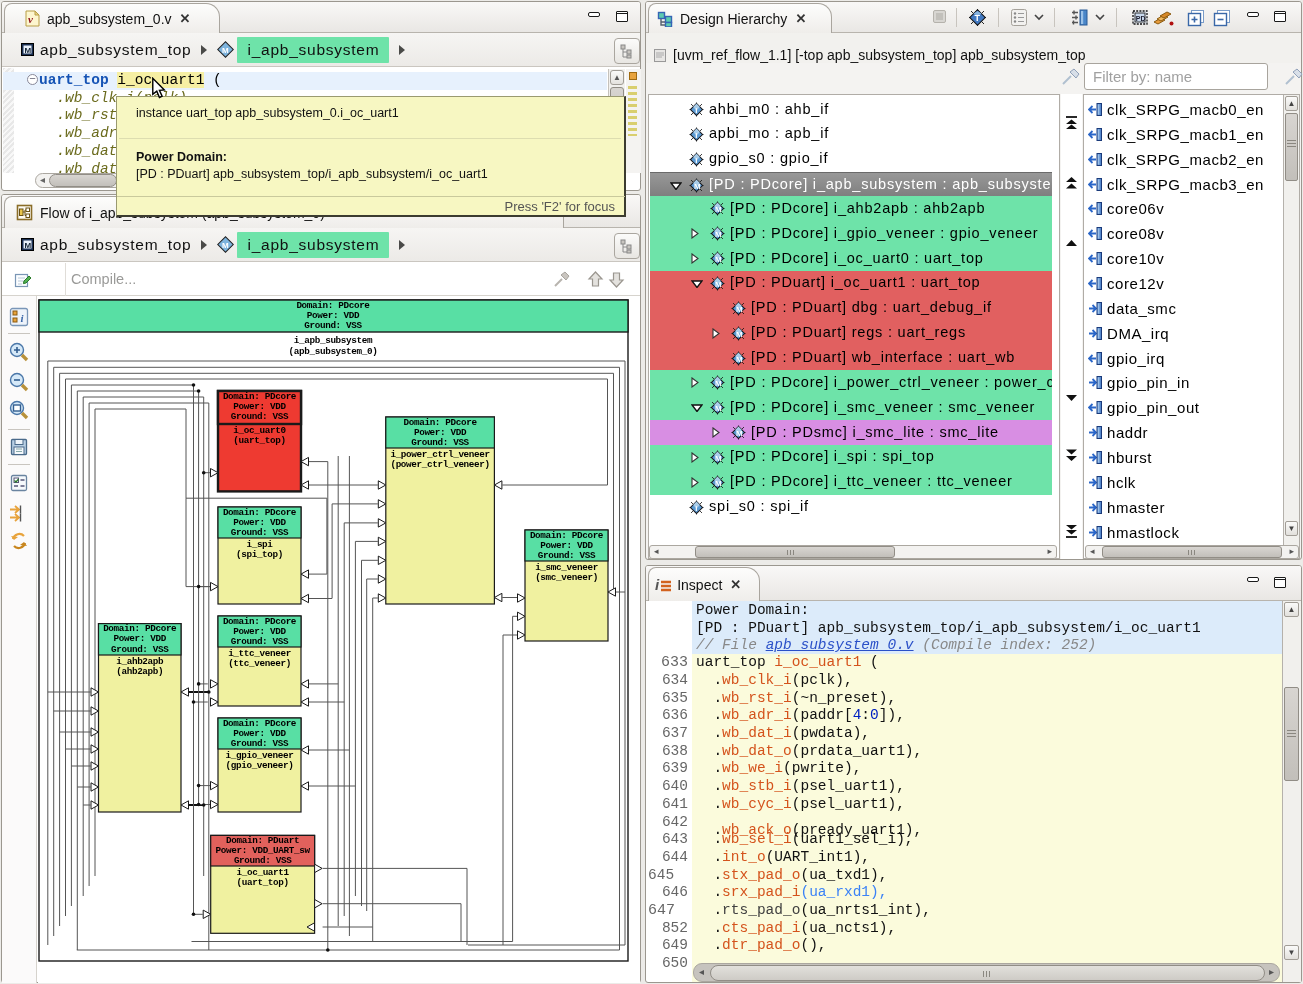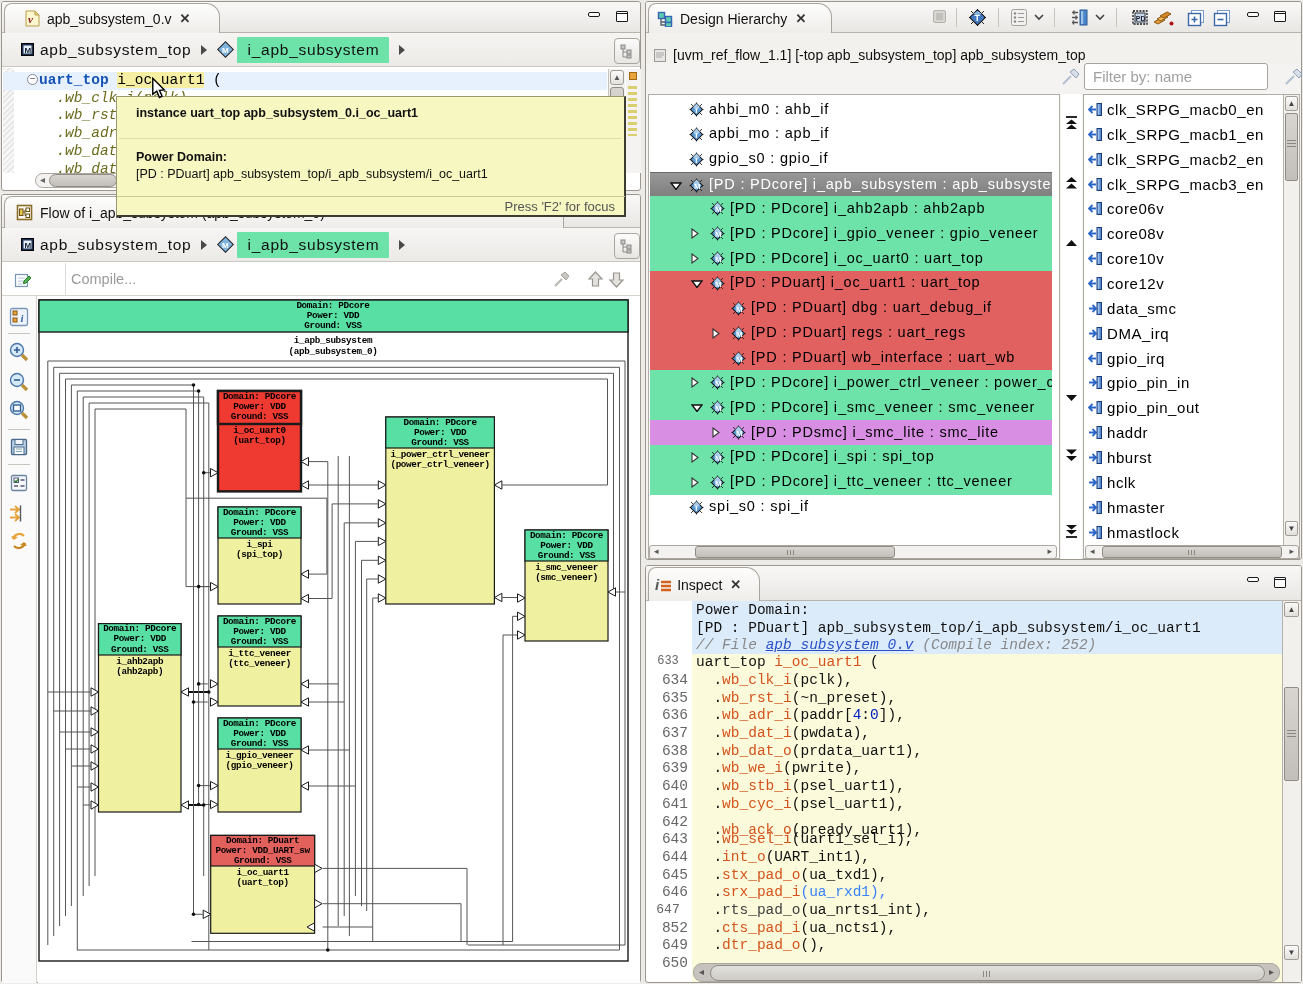--- a/index.html
+++ b/index.html
@@ -914,21 +914,21 @@
     <div class="minmax" style="left:601px;top:11px"></div>
     <div class="maxbox" style="left:628px;top:11px"></div>
   </div>
   <div class="abs" id="icode" style="left:2px;top:35px;width:653px;height:381px;background:#fff;overflow:hidden">
       <div class="abs" style="left:0;top:0;width:44px;height:381px;background:#fff"></div>
       <div class="abs" style="left:44px;top:53.2px;width:590px;height:328px;background:#fbfbdc"></div>
       <div class="abs" style="left:44px;top:0;width:590px;height:53.2px;background:#dcebfa"></div>
       <div class="abs mono" style="left:48px;top:0.8px;font-size:14.5px;line-height:17.7px;white-space:pre;color:#111">Power Domain:
 [PD : PDuart] apb_subsystem_top/i_apb_subsystem/i_oc_uart1
 <span style="color:#888;font-style:italic">// File <a style="color:#2a50c8;text-decoration:underline;font-style:italic">apb_subsystem_0.v</a> (Compile index: 252)</span></div>
-      <div class="abs mono" style="left:0;top:53.2px;width:40px;text-align:center;font-size:12px;color:#666">633</div>
+      <div class="abs mono" style="left:0;top:53.2px;width:40px;text-align:right;font-size:15px;color:#666">633</div>
       <div class="abs mono" style="left:48px;top:53.2px;font-size:14.5px;white-space:pre"><span style="color:#111">uart_top</span> <span style="color:#d4531c">i_oc_uart1</span> <span style="color:#111">(</span></div>
       <div class="abs mono" style="left:0;top:70.9px;width:40px;text-align:right;font-size:14.5px;color:#666">634</div>
       <div class="abs mono" style="left:48px;top:70.9px;font-size:14.5px;white-space:pre">  <span style="color:#111">.</span><span style="color:#d4531c">wb_clk_i</span><span style="color:#111">(pclk),</span></div>
       <div class="abs mono" style="left:0;top:88.6px;width:40px;text-align:right;font-size:14.5px;color:#666">635</div>
       <div class="abs mono" style="left:48px;top:88.6px;font-size:14.5px;white-space:pre">  <span style="color:#111">.</span><span style="color:#d4531c">wb_rst_i</span><span style="color:#111">(~n_preset),</span></div>
       <div class="abs mono" style="left:0;top:106.3px;width:40px;text-align:right;font-size:14.5px;color:#666">636</div>
       <div class="abs mono" style="left:48px;top:106.3px;font-size:14.5px;white-space:pre">  <span style="color:#111">.</span><span style="color:#d4531c">wb_adr_i</span><span style="color:#111">(paddr[</span><span style="color:#0020c2">4</span><span style="color:#111">:</span><span style="color:#0020c2">0</span><span style="color:#111">]),</span></div>
       <div class="abs mono" style="left:0;top:124.0px;width:40px;text-align:right;font-size:14.5px;color:#666">637</div>
       <div class="abs mono" style="left:48px;top:124.0px;font-size:14.5px;white-space:pre">  <span style="color:#111">.</span><span style="color:#d4531c">wb_dat_i</span><span style="color:#111">(pwdata),</span></div>
       <div class="abs mono" style="left:0;top:141.7px;width:40px;text-align:right;font-size:14.5px;color:#666">638</div>
@@ -938,25 +938,25 @@
       <div class="abs mono" style="left:0;top:177.1px;width:40px;text-align:right;font-size:14.5px;color:#666">640</div>
       <div class="abs mono" style="left:48px;top:177.1px;font-size:14.5px;white-space:pre">  <span style="color:#111">.</span><span style="color:#d4531c">wb_stb_i</span><span style="color:#111">(psel_uart1),</span></div>
       <div class="abs mono" style="left:0;top:194.8px;width:40px;text-align:right;font-size:14.5px;color:#666">641</div>
       <div class="abs mono" style="left:48px;top:194.8px;font-size:14.5px;white-space:pre">  <span style="color:#111">.</span><span style="color:#d4531c">wb_cyc_i</span><span style="color:#111">(psel_uart1),</span></div>
       <div class="abs mono" style="left:0;top:212.5px;width:40px;text-align:right;font-size:14.5px;color:#666">642</div>
       <div class="abs mono" style="left:48px;top:221px;font-size:14.5px;white-space:pre">  <span style="color:#111">.</span><span style="color:#d4531c">wb_ack_o</span><span style="color:#111">(pready_uart1),</span></div>
       <div class="abs mono" style="left:0;top:230.2px;width:40px;text-align:right;font-size:14.5px;color:#666">643</div>
       <div class="abs mono" style="left:48px;top:230.2px;font-size:14.5px;white-space:pre">  <span style="color:#111">.</span><span style="color:#d4531c">wb_sel_i</span><span style="color:#111">(uart1_sel_i),</span></div>
       <div class="abs mono" style="left:0;top:247.9px;width:40px;text-align:right;font-size:14.5px;color:#666">644</div>
       <div class="abs mono" style="left:48px;top:247.9px;font-size:14.5px;white-space:pre">  <span style="color:#111">.</span><span style="color:#d4531c">int_o</span><span style="color:#111">(UART_int1),</span></div>
-      <div class="abs mono" style="left:0;top:265.6px;width:40px;text-align:right;font-size:14.5px;color:#666">645</div>
+      <div class="abs mono" style="left:0;top:265.6px;width:40px;text-align:left;font-size:14.5px;color:#666">645</div>
       <div class="abs mono" style="left:48px;top:265.6px;font-size:14.5px;white-space:pre">  <span style="color:#111">.</span><span style="color:#d4531c">stx_pad_o</span><span style="color:#111">(ua_txd1),</span></div>
       <div class="abs mono" style="left:0;top:283.3px;width:40px;text-align:right;font-size:14.5px;color:#666">646</div>
       <div class="abs mono" style="left:48px;top:283.3px;font-size:14.5px;white-space:pre">  <span style="color:#111">.</span><span style="color:#d4531c">srx_pad_i</span><span style="color:#3b82f6">(ua_rxd1),</span></div>
-      <div class="abs mono" style="left:0;top:301.0px;width:40px;text-align:center;font-size:13px;color:#666">647</div>
+      <div class="abs mono" style="left:0;top:301.0px;width:40px;text-align:left;font-size:15px;color:#666">647</div>
       <div class="abs mono" style="left:48px;top:301.0px;font-size:14.5px;white-space:pre">  <span style="color:#111">.</span><span style="color:#404040">rts_pad_o</span><span style="color:#111">(ua_nrts1_int),</span></div>
       <div class="abs mono" style="left:0;top:318.7px;width:40px;text-align:right;font-size:14.5px;color:#666">852</div>
       <div class="abs mono" style="left:48px;top:318.7px;font-size:14.5px;white-space:pre">  <span style="color:#111">.</span><span style="color:#d4531c">cts_pad_i</span><span style="color:#111">(ua_ncts1),</span></div>
       <div class="abs mono" style="left:0;top:336.4px;width:40px;text-align:right;font-size:14.5px;color:#666">649</div>
       <div class="abs mono" style="left:48px;top:336.4px;font-size:14.5px;white-space:pre">  <span style="color:#111">.</span><span style="color:#d4531c">dtr_pad_o</span><span style="color:#111">(),</span></div>
       <div class="abs mono" style="left:0;top:354.1px;width:40px;text-align:right;font-size:14.5px;color:#666">650</div>
       <div class="abs" style="left:634px;top:0;width:19px;height:381px;background:#f1f0ed;border-left:1px solid #b5b1ab">
 <div class="abs" style="left:1px;top:1px;width:15px;height:15px;border:1px solid #a19d96;border-radius:2px;background:linear-gradient(#fafaf9,#e2e0dc);color:#444;font-size:8px;text-align:center;line-height:14px">▲</div>
 <div class="sb-thumb" style="left:1px;top:86px;width:15px;height:94px;border-radius:2px"></div>
 <div class="abs" style="left:4px;top:132px;width:9px;height:1px;background:#8a8780;box-shadow:0 3px #8a8780,0 -3px #8a8780"></div>
@@ -965,21 +965,21 @@
       <div class="sb-track" style="left:45px;top:361.5px;width:587px;height:19px;border-radius:9px;background:#c6c3be">
 <span class="abs" style="left:5px;top:2px;color:#555;font-size:10px">◂</span>
 <div class="sb-thumb" style="left:16px;top:1px;width:555px;height:16px;border-radius:8px;background:linear-gradient(#e2e0dc,#cecbc6)"></div>
 <div class="abs" style="left:292px;top:7px;width:1px;height:6px;background:#8a8780;box-shadow:3px 0 #8a8780,-3px 0 #8a8780"></div>
 <span class="abs" style="right:5px;top:2px;color:#555;font-size:10px">▸</span>
 </div>
     </div>
 </div>
 
 <div class="abs" style="left:116px;top:96px;width:510px;height:121px;background:#f7f7c2;border:1px solid #9a9a70;border-right:2px solid #3c3c30;border-bottom:2px solid #3c3c30;z-index:50;font-size:12.5px;color:#111">
-  <div class="abs" style="left:19px;top:9px;font-weight:bold">instance uart_top apb_subsystem_0.i_oc_uart1</div>
+  <div class="abs" style="left:19px;top:9px;font-weight:normal">instance uart_top apb_subsystem_0.i_oc_uart1</div>
   <div class="abs" style="left:2px;top:41px;width:502px;height:1px;background:#ddddb0"></div>
   <div class="abs" style="left:19px;top:53px;font-weight:bold">Power Domain:</div>
   <div class="abs" style="left:19px;top:70px">[PD : PDuart] apb_subsystem_top/i_apb_subsystem/i_oc_uart1</div>
   <div class="abs" style="left:0;top:99px;width:508px;height:1px;background:#c9c99c"></div>
   <div class="abs" style="right:9px;top:102px;color:#555;font-size:13px">Press 'F2' for focus</div>
 </div>
 
 <svg class="abs" style="left:151px;top:77px;z-index:60" width="16" height="24" viewBox="0 0 18 26">
   <path d="M2 1 L2 19 L6.5 15.5 L9.5 22.5 L12.5 21 L9.5 14.5 L15 14 Z" fill="#fff" stroke="#000" stroke-width="1.6"></path>
 </svg>

